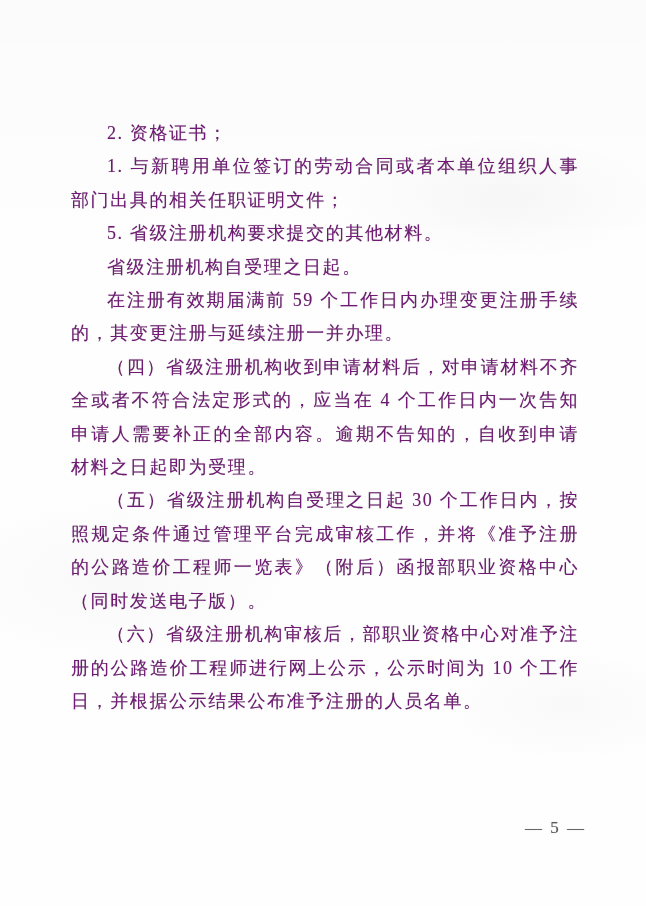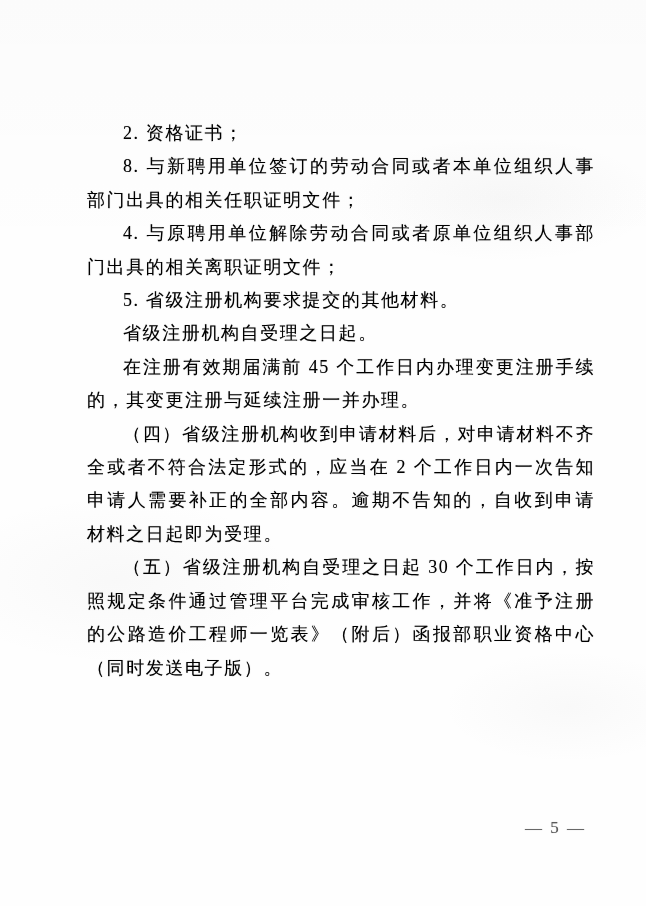--- a/index.html
+++ b/index.html
@@ -20,24 +20,24 @@
     inset: 0;
     pointer-events: none;
     background:
       radial-gradient(ellipse 220px 90px at 78% 22%, rgba(120,120,120,0.05), transparent 70%),
       radial-gradient(ellipse 260px 120px at 18% 64%, rgba(120,120,120,0.04), transparent 70%),
       radial-gradient(ellipse 180px 80px at 88% 78%, rgba(120,120,120,0.04), transparent 70%),
       linear-gradient(180deg, rgba(0,0,0,0.012), rgba(0,0,0,0.0) 30%);
   }
   .doc-content {
     position: absolute;
-    left: 87px;
+    left: 71px;
     top: 117px;
     width: 508px;
-    color: #000000;
+    color: #701a75;
     filter: blur(0.3px);
   }
   .doc-content p {
     margin: 0;
     padding: 0;
     font-size: 18px;
     line-height: 33.4px;
     letter-spacing: 1.6px;
     text-align: justify;
     text-indent: 2em;
@@ -54,22 +54,22 @@
     text-shadow: 0 0 0.8px rgba(90,90,90,0.5);
   }
 </style>
 </head>
 <body>
 
 <div class="scan-texture"></div>
 
 <div class="doc-content">
   <p>2. 资格证书；</p>
-  <p>8. 与新聘用单位签订的劳动合同或者本单位组织人事部门出具的相关任职证明文件；</p>
-  <p>4. 与原聘用单位解除劳动合同或者原单位组织人事部门出具的相关离职证明文件；</p>
+  <p>1. 与新聘用单位签订的劳动合同或者本单位组织人事部门出具的相关任职证明文件；</p>
   <p>5. 省级注册机构要求提交的其他材料。</p>
   <p>省级注册机构自受理之日起。</p>
-  <p>在注册有效期届满前 45 个工作日内办理变更注册手续的，其变更注册与延续注册一并办理。</p>
-  <p>（四）省级注册机构收到申请材料后，对申请材料不齐全或者不符合法定形式的，应当在 2 个工作日内一次告知申请人需要补正的全部内容。逾期不告知的，自收到申请材料之日起即为受理。</p>
+  <p>在注册有效期届满前 59 个工作日内办理变更注册手续的，其变更注册与延续注册一并办理。</p>
+  <p>（四）省级注册机构收到申请材料后，对申请材料不齐全或者不符合法定形式的，应当在 4 个工作日内一次告知申请人需要补正的全部内容。逾期不告知的，自收到申请材料之日起即为受理。</p>
   <p>（五）省级注册机构自受理之日起 30 个工作日内，按照规定条件通过管理平台完成审核工作，并将《准予注册的公路造价工程师一览表》（附后）函报部职业资格中心（同时发送电子版）。</p>
+  <p>（六）省级注册机构审核后，部职业资格中心对准予注册的公路造价工程师进行网上公示，公示时间为 10 个工作日，并根据公示结果公布准予注册的人员名单。</p>
 </div>
 
 <div class="page-number">— 5 —</div>
 
 </body></html>

